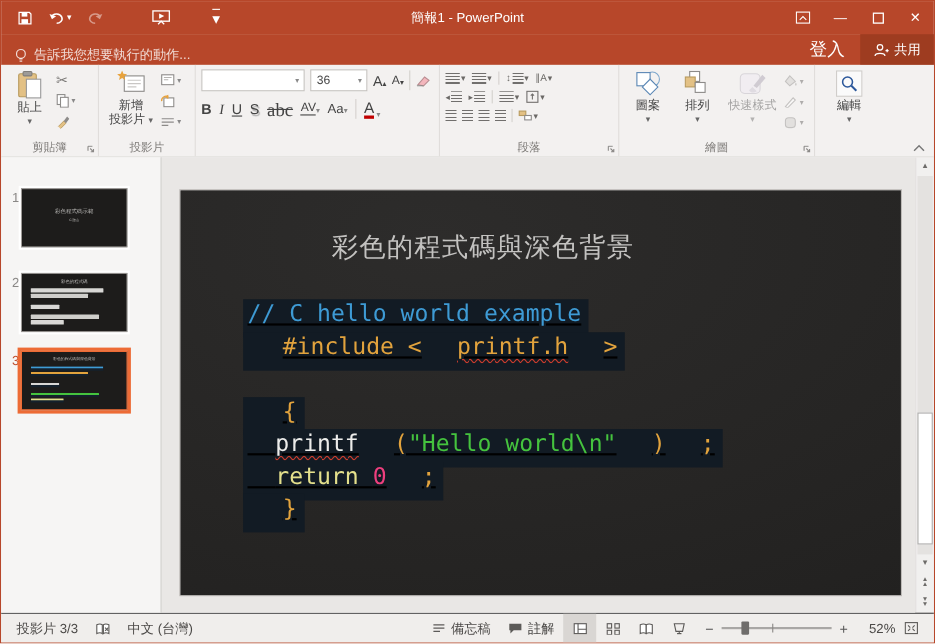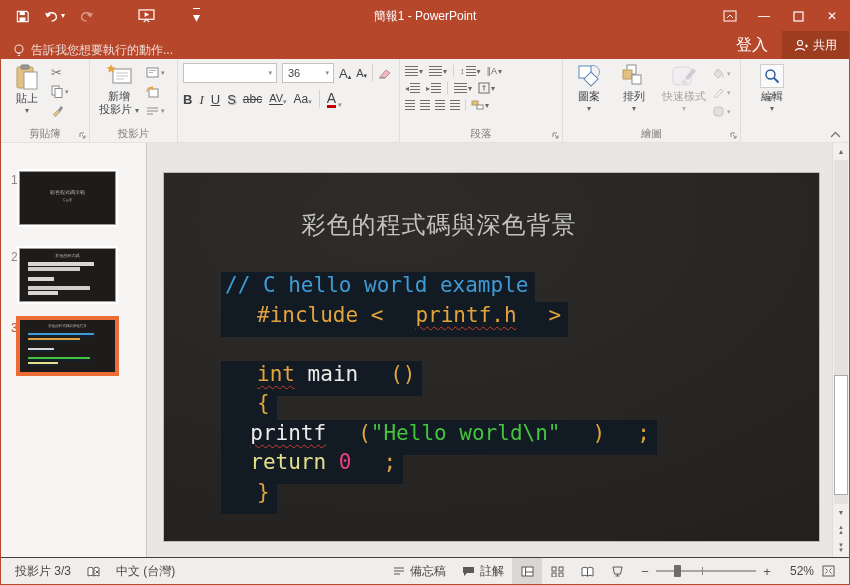--- a/index.html
+++ b/index.html
@@ -64,21 +64,21 @@
   .mbar { position:absolute; height:4px; border-radius:.5px; }
   .canvas { flex:1; background:#E9E7E5; position:relative; min-width:0; }
 
   
   .slide { position:absolute; left:17px; top:30px; width:655px; height:368px;
            background:radial-gradient(130% 130% at 35% 12%, #2D2C2B 0%, #262524 55%, #201F1E 100%);
            box-shadow:0 0 0 1px #BDBAB7; }
   .slide-title { position:absolute; top:36px; left:0; width:84%; text-align:center; color:#C3C2C0; font-size:24px; letter-spacing:1px; }
   .codewrap { position:absolute; left:57px; top:100px; font-family:"DejaVu Sans Mono","Liberation Mono",monospace; font-size:21px; }
   .code-line { height:29.5px; white-space:pre; }
-  .hl { background:#121B24; padding:1px 7px 10px 4px; }
+  .hl { background:#121B24; padding:1px 7px 10px 4px;text-decoration:underline; }
   .tk-com { color:#3E9BD5; }
   .tk-orn { color:#E2A33D;margin-left:32px; }
   .tk-wht { color:#ECECEA; }
   .tk-str { color:#45C33E; }
   .tk-yel { color:#E4E08C; }
   .tk-pnk { color:#EE3F7E; }
   .sq { text-decoration:underline; text-decoration-style:wavy; text-decoration-color:#CE3C2C; text-decoration-thickness:1px; text-underline-offset:4px; }
 
   
   .vscroll { width:17px; background:#F1F0EF; border-left:1px solid #E0DEDC; display:flex; flex-direction:column; flex:none; }
@@ -276,21 +276,21 @@
                 <path d="M2 10 L8 3 L12 6 L7 11 Z" fill="#F3B6BC" stroke="#b98d91"></path>
                 <path d="M1 11 h6" stroke="#8d8b89"></path>
               </svg>
           </span>
         </div>
         <div class="rrow" style="gap:7px;">
           <span class="fbtn" style="font-weight:bold;">B</span>
           <span class="fbtn" style="font-style:italic; font-family:'Liberation Serif',serif;">I</span>
           <span class="fbtn" style="text-decoration:underline;">U</span>
           <span class="fbtn" style="text-shadow:1px 1px 1px #aaa;">S</span>
-          <span class="fbtn" style="font-size:12px; text-decoration:line-through;">abc</span>
+          <span class="fbtn" style="font-size:17px; text-decoration:line-through;font-family:Liberation Serif, serif;">abc</span>
           <span class="fbtn" style="font-size:11px;">
               <span style="border-bottom:1px solid #444;">AV</span>
               <span style="font-size:7px;color:#888;">▾</span>
             </span>
           <span class="fbtn" style="font-size:12px;">
               <span>Aa</span>
               <span style="font-size:7px;color:#888;">▾</span>
             </span>
           <span class="vdiv"></span>
           <span class="fbtn" style="font-size:14px;">
@@ -474,21 +474,20 @@
       </div>
     </div>
 
     <div class="canvas">
       <div class="slide">
         <div class="slide-title">彩色的程式碼與深色背景</div>
         <div class="codewrap">
             <div class="code-line"><span class="hl"><span class="tk-com">// C hello world example</span></span></div>
             <div class="code-line"><span class="hl"><span class="tk-orn">#include &lt;</span><span class="tk-orn sq">printf.h</span><span class="tk-orn">&gt;</span></span></div>
             <div class="code-line"></div>
-            <div class="code-line"><span class="hl"><span class="tk-orn sq">int</span><span class="tk-wht"> </span><span class="tk-wht">main</span><span class="tk-orn">()</span></span></div>
             <div class="code-line"><span class="hl"><span class="tk-orn">{</span></span></div>
             <div class="code-line"><span class="hl"><span class="tk-wht">  </span><span class="tk-wht sq">printf</span><span class="tk-orn">(</span><span class="tk-str">"Hello world\n"</span><span class="tk-orn">)</span><span class="tk-orn">;</span></span></div>
             <div class="code-line"><span class="hl"><span class="tk-wht">  </span><span class="tk-yel">return</span><span class="tk-wht"> </span><span class="tk-pnk">0</span><span class="tk-orn">;</span></span></div>
             <div class="code-line"><span class="hl"><span class="tk-orn">}</span></span></div>
           </div>
       </div>
     </div>
 
     <div class="vscroll">
       <span class="varrow">▲</span>

